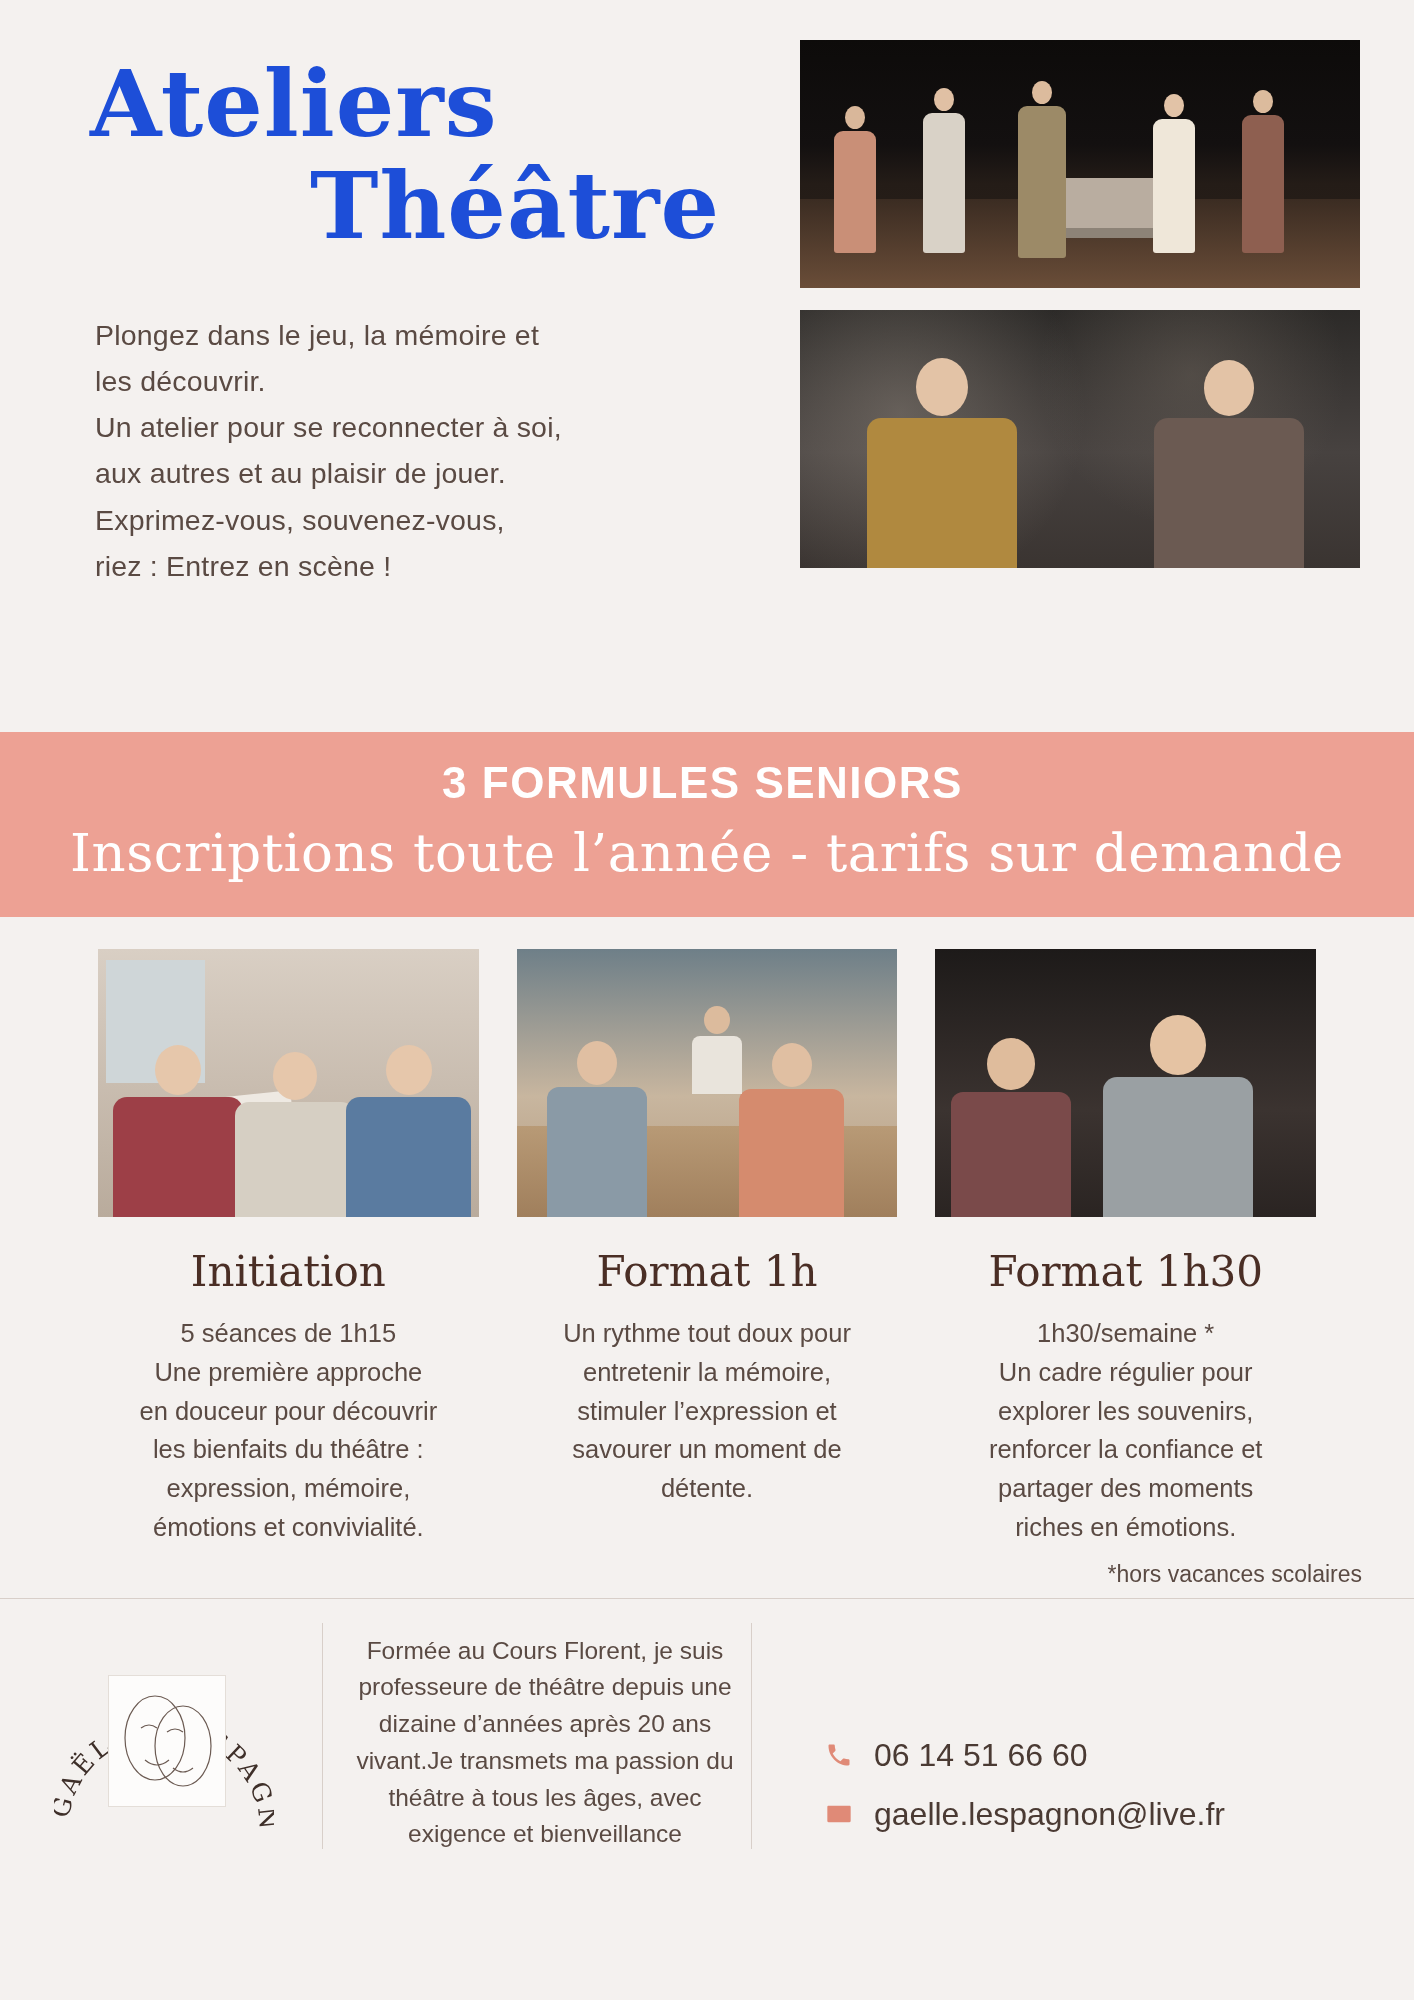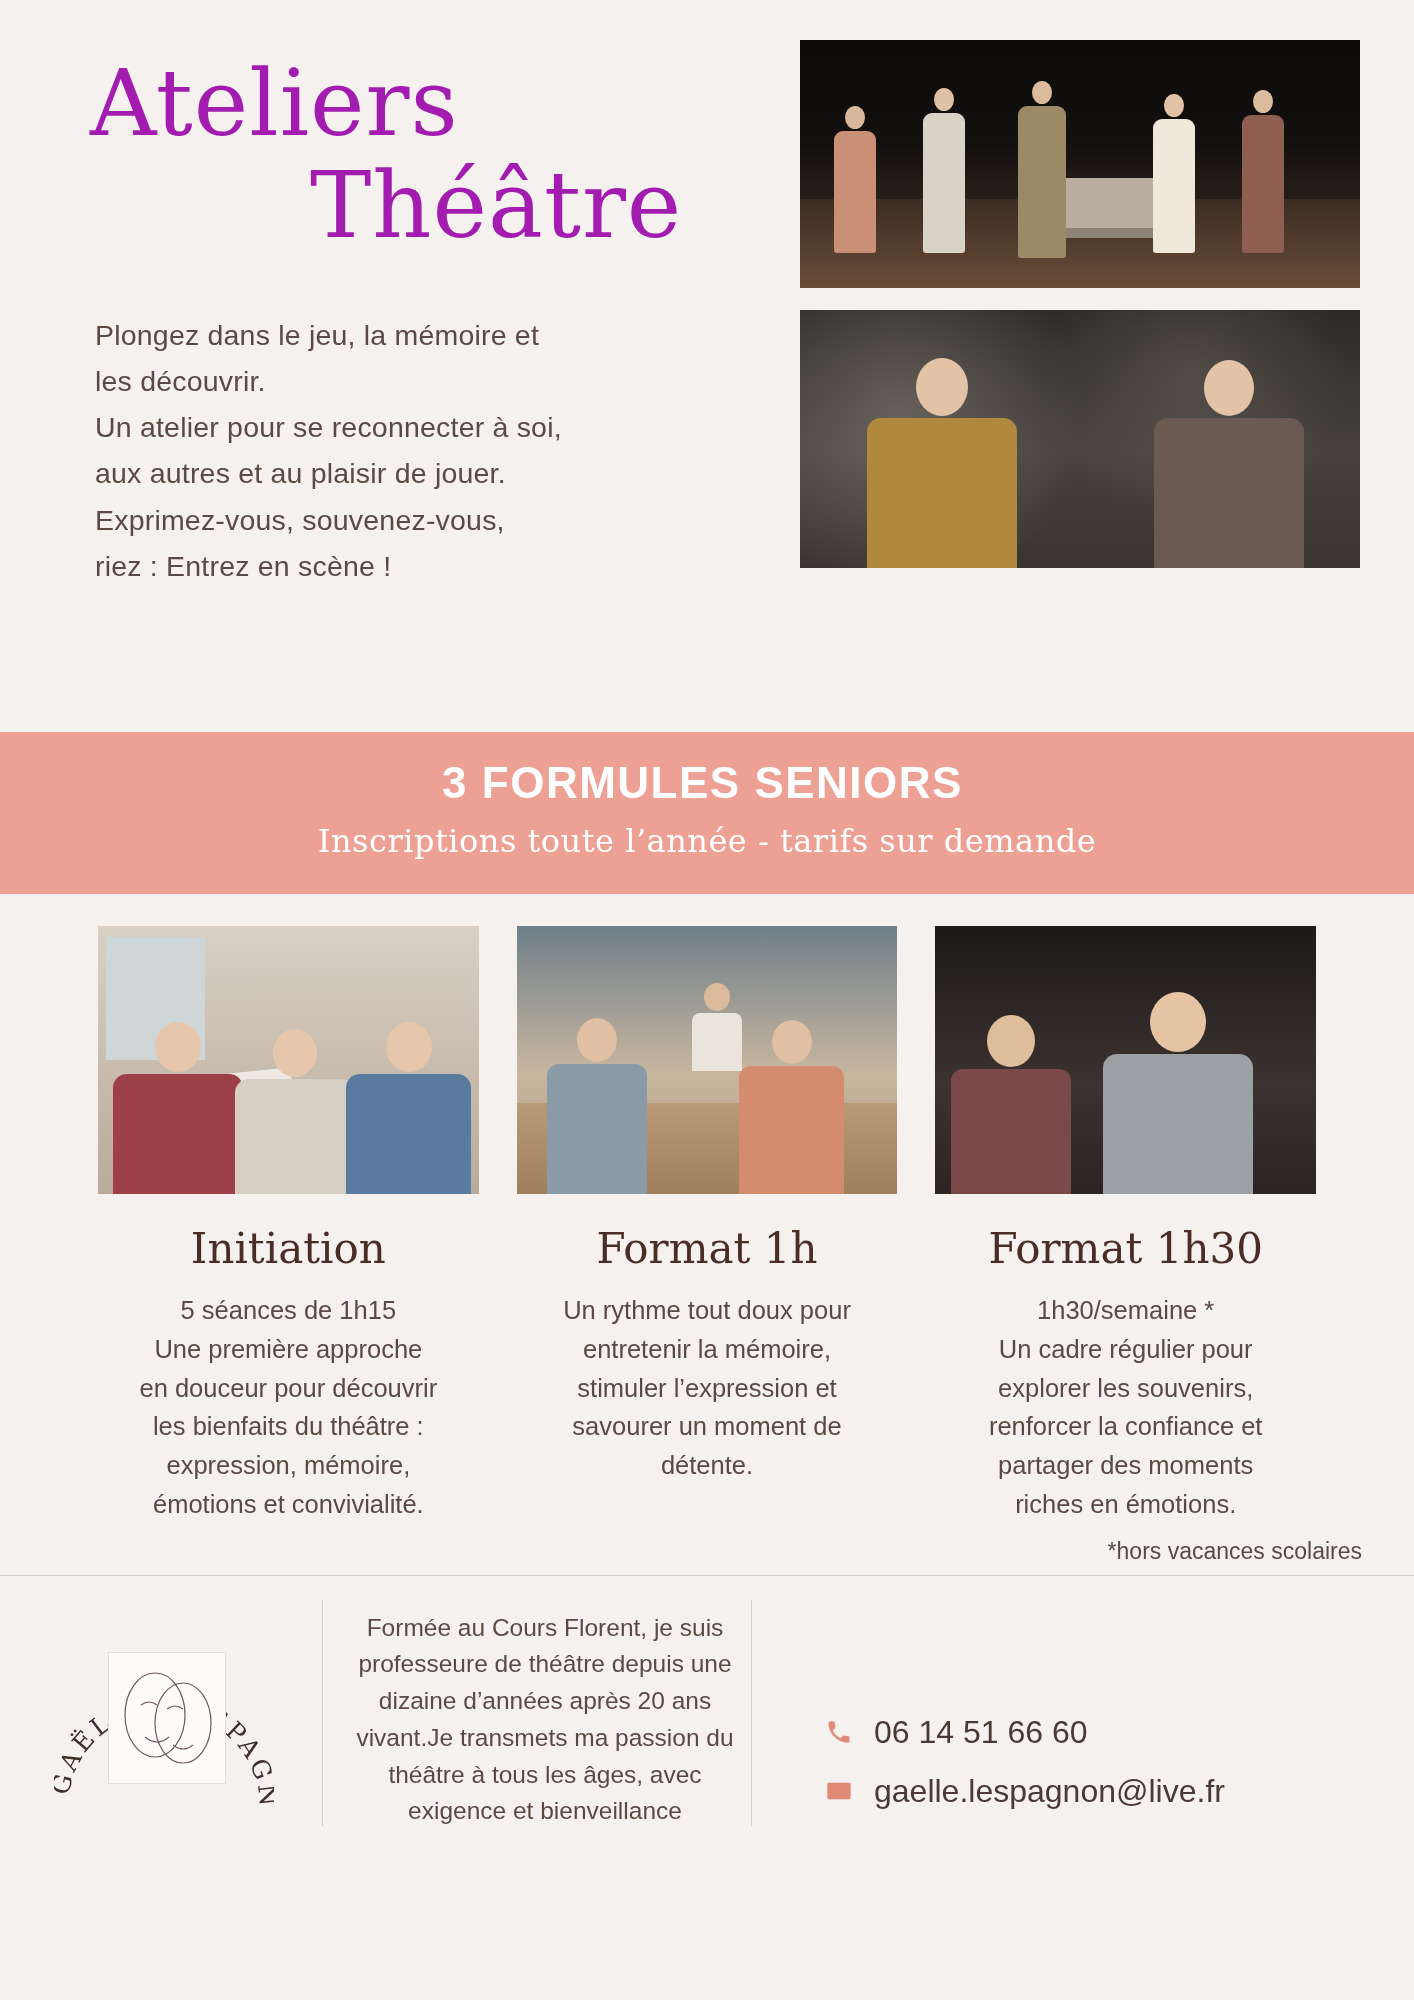--- a/index.html
+++ b/index.html
@@ -23,22 +23,22 @@
     box-sizing: border-box;
     height: 720px;
   }
   .hero-left {
     width: 750px;
     padding-right: 20px;
     box-sizing: border-box;
   }
   .title {
     font-family: "DejaVu Serif", serif;
-    color: #a21caf;
-    font-weight: 400;
+    color: #1d4ed8;
+    font-weight: 700;
     line-height: 1.0;
   }
   .title-line1 {
     font-size: 92px;
     letter-spacing: 1px;
     margin: 18px 0 0 40px;
   }
   .title-line2 {
     font-size: 92px;
     letter-spacing: 1px;
@@ -109,21 +109,21 @@
   }
   .band-title {
     font-size: 44px;
     font-weight: 700;
     letter-spacing: 1.5px;
     margin: 0 9px 14px 0;
     font-family: "Liberation Sans", sans-serif;
   }
   .band-sub {
     font-family: "DejaVu Serif", serif;
-    font-size: 32px;
+    font-size: 53px;
     font-weight: 400;
     margin: 4px;
     letter-spacing: 0.5px;
   }
 
   
   .cards {
     display: flex;
     gap: 38px;
     padding: 32px 98px 0 98px;

